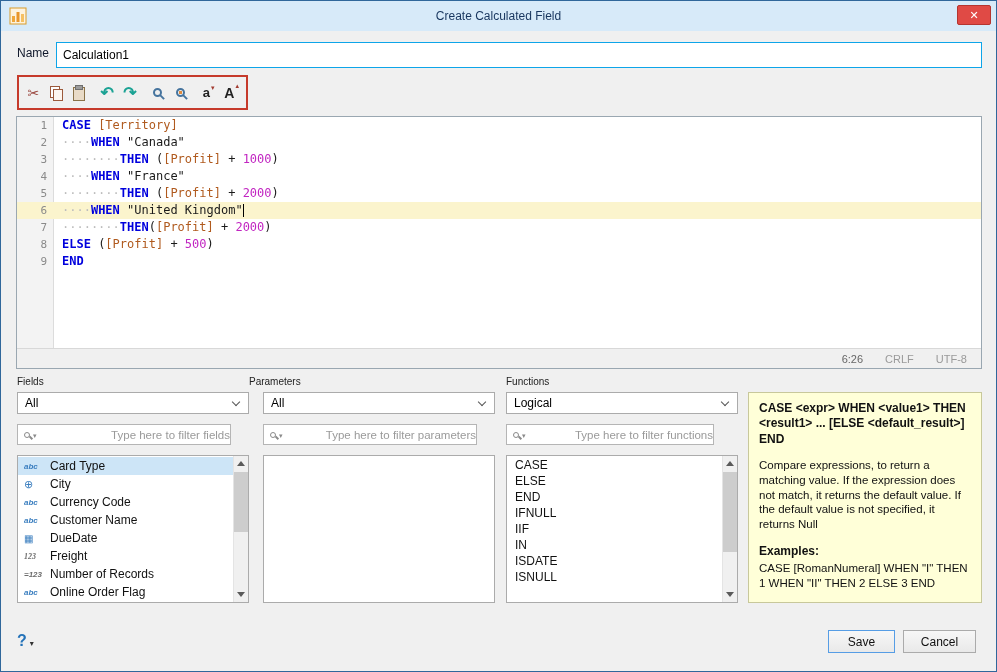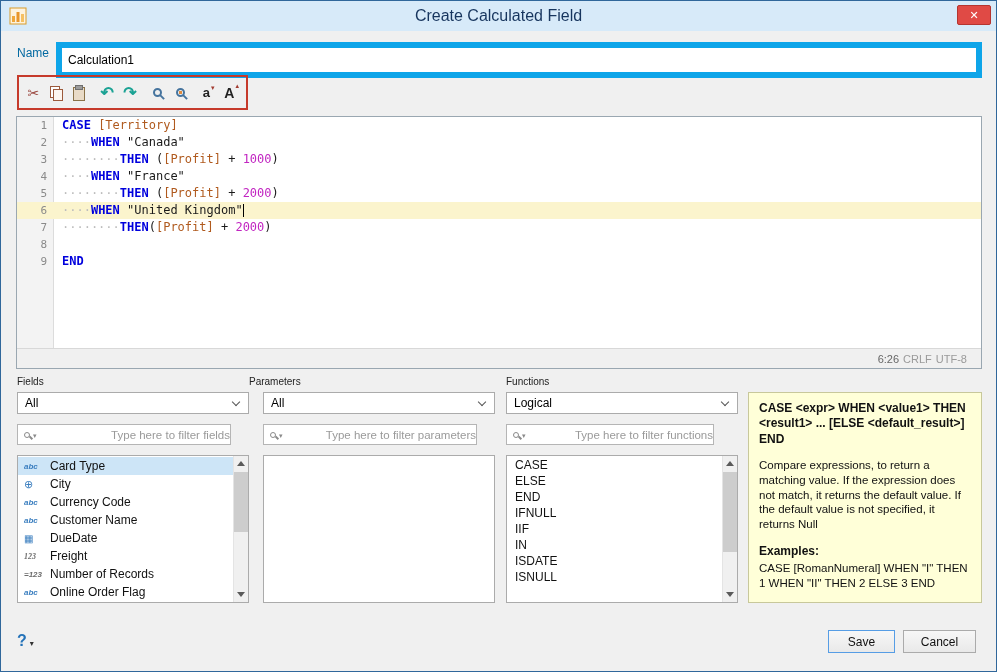--- a/index.html
+++ b/index.html
@@ -5,28 +5,28 @@
   * { box-sizing: border-box; margin: 0; padding: 0; }
   body { margin: 0; background: #ffffff; font-family: "Liberation Sans", sans-serif; }
   .window {
     position: relative; width: 997px; height: 672px;
     border: 1px solid #30679b; background: #f0f0f0; overflow: hidden;
   }
   
   .titlebar { position: absolute; left: 0; top: 0; width: 100%; height: 30px; background: #d7eaf9; }
   .app-icon { position: absolute; left: 8px; top: 6px; width: 18px; height: 18px; }
   .title { position: absolute; left: 0; right: 0; top: 0; height: 41px; line-height: 30px;
-           text-align: center; font-size: 16px; color: #17355e; }
+           text-align: center; font-size: 12px; color: #17355e; }
   .close-btn { position: absolute; right: 5px; top: 4px; width: 34px; height: 20px;
                background: #e04a45; border: 1px solid #b53530; border-radius: 2px;
                color: #ffffff; font-size: 11px; line-height: 18px; text-align: center; cursor: pointer; }
   
-  .name-label { position: absolute; left: 16px; top: 45px; font-size: 12px; color: #0369a1; }
+  .name-label { position: absolute; left: 16px; top: 45px; font-size: 12px; color: #0f172a; }
   .name-input { position: absolute; left: 55px; top: 41px; width: 926px; height: 22px;
-                border: 6px solid #0ea5e9; background: #fff; font-size: 12px; padding: 12px 6px;
+                border: 1px solid #0ea5e9; background: #fff; font-size: 12px; padding: 12px 6px;
                 font-family: "Liberation Sans", sans-serif; }
   
   .toolbar { position: absolute; left: 16px; top: 74px; width: 231px; height: 35px;
              border: 2px solid #c63a2b; display: flex; align-items: center; padding: 0 4px; gap: 2px; }
   .tbtn { width: 22px; height: 24px; background: transparent; border: none; cursor: pointer;
           display: flex; align-items: center; justify-content: center; position: relative; }
   .tbtn.group-gap { margin-left: 5px; }
   .ic-cut { font-size: 14px; color: #9c4a42; }
   .ic-undo, .ic-redo { font-size: 16px; font-weight: bold; color: #1ba294; line-height: 1; }
   .copy-holder { position: relative; width: 13px; height: 14px; display: inline-block; }
@@ -62,21 +62,21 @@
   .code-text { padding-left: 8px; white-space: pre; }
   .seg-kw { color: #0000dd; font-weight: bold; }
   .seg-field { color: #b05a1e; }
   .seg-num { color: #c125c1; }
   .seg-str { color: #1a1a1a; }
   .seg-pl { color: #1a1a1a; }
   .seg-ws { color: #bdbdbd; }
   .caret { display: inline-block; width: 1px; height: 13px; background: #000; vertical-align: text-bottom; }
   .statusbar { position: absolute; left: 0; right: 0; bottom: 0; height: 20px; background: #f0f0f0;
                border-top: 1px solid #d8d8d8; display: flex; justify-content: flex-end; align-items: center;
-               gap: 4px; padding-right: 14px; font-size: 11px; color: #9a9a9a; margin-top: 13px; }
+               gap: 22px; padding-right: 14px; font-size: 11px; color: #9a9a9a; margin-top: 13px; }
   .statusbar .pos { color: #666; }
   
   .panel-label { position: absolute; top: 375px; font-size: 10px; color: #222; }
   .dropdown { position: absolute; top: 391px; height: 22px; background: #fff; border: 1px solid #ababab;
               font-size: 12px; line-height: 20px; padding-left: 7px; cursor: pointer; }
   .dd-arrow { position: absolute; right: 9px; top: 6px; width: 6px; height: 6px;
               border-right: 1px solid #555; border-bottom: 1px solid #555; transform: rotate(45deg); }
   .filterbox { position: absolute; top: 423px; height: 21px; background: #fff; border: 1px solid #b5b5b5;
                display: flex; align-items: center; padding-left: 6px; }
   .mag-small { display: inline-block; width: 6px; height: 6px; border: 1.5px solid #8a8a8a;
@@ -209,20 +209,21 @@
         <div class="code-row active">
           <span class="gutter-num">6</span>
           <span class="code-text"><span class="seg-ws">····</span><span class="seg-kw">WHEN</span><span class="seg-pl"> </span><span class="seg-str">"United Kingdom"</span><span class="caret"></span></span>
         </div>
         <div class="code-row">
           <span class="gutter-num">7</span>
           <span class="code-text"><span class="seg-ws">········</span><span class="seg-kw">THEN</span><span class="seg-pl">(</span><span class="seg-field">[Profit]</span><span class="seg-pl"> + </span><span class="seg-num">2000</span><span class="seg-pl">)</span></span>
         </div>
         <div class="code-row">
           <span class="gutter-num">8</span>
+          <span class="code-text"><span class="seg-kw">ELSE</span><span class="seg-pl"> (</span><span class="seg-field">[Profit]</span><span class="seg-pl"> + </span><span class="seg-num">500</span><span class="seg-pl">)</span></span>
         </div>
         <div class="code-row">
           <span class="gutter-num">9</span>
           <span class="code-text"><span class="seg-kw">END</span></span>
         </div>
       </div>
     <div class="statusbar">
       <span class="pos">6:26</span>
       <span>CRLF</span>
       <span>UTF-8</span>

